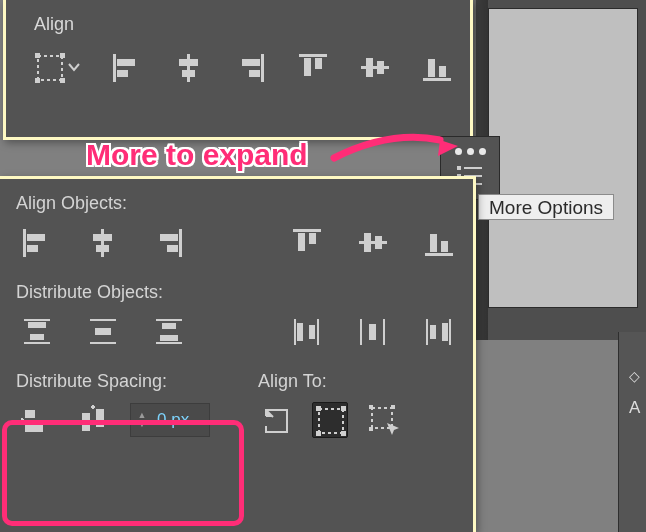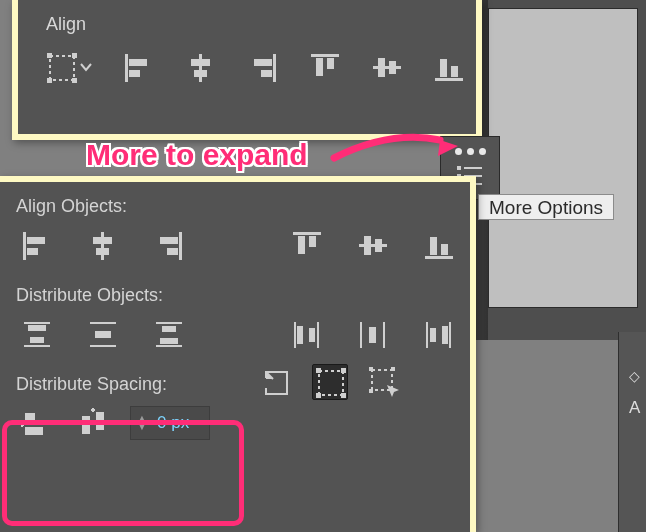--- a/index.html
+++ b/index.html
@@ -8,22 +8,22 @@
     .bg-noise{position:absolute;inset:0;background:#808080}
     
     .behind-strip{position:absolute;right:0;top:0;width:170px;height:340px;background:#4e4e4e}
     .behind-inner{position:absolute;right:8px;top:8px;width:150px;height:300px;background:#bfbfbf;border:1px solid #2b2b2b}
     .behind-shadow{position:absolute;right:158px;top:0;width:30px;height:340px;background:linear-gradient(90deg,rgba(0,0,0,0) 0%,rgba(0,0,0,.35) 100%)}
     
     .rpeek{position:absolute;right:0;top:332px;width:28px;height:200px;background:#555;border-left:1px solid #2e2e2e;color:#ddd;font-size:17px;padding-top:24px;padding-left:10px}
     .rpeek .diamond{display:block;margin-top:12px;font-size:14px}
 
     
-    .panel{background:#535353;color:#dcdcdc;border:6px solid #fef9c3;box-shadow:2px 3px 8px rgba(0,0,0,.35)}
-    .align-top{position:absolute;left:12px;top:0;width:470px;height:140px;border-top:none}
+    .panel{background:#535353;color:#dcdcdc;border:3px solid #fef9c3;box-shadow:2px 3px 8px rgba(0,0,0,.35)}
+    .align-top{position:absolute;left:3px;top:0;width:470px;height:140px;border-top:none}
     .panel-title{padding:14px 0 8px 28px;font-size:18px;color:#d9d9d9}
     .row{display:flex;align-items:center;gap:26px;padding:6px 0 6px 28px}
     
     .ico{width:36px;height:36px;display:flex;align-items:center;justify-content:center;position:relative}
     .ico svg{overflow:visible}
 
     
     .flyout{position:absolute;left:440px;top:136px;width:60px;height:64px;background:#535353;border:1px solid #2a2a2a;display:flex;flex-direction:column;align-items:center;justify-content:space-around;padding:6px 0}
     .flyout .dots{display:flex;gap:5px}
     .flyout .dots span{width:7px;height:7px;background:#e9e9e9;border-radius:50%}
@@ -326,20 +326,21 @@
               <use href="#i-space-h"></use>
             </svg>
           </div>
         <div class="stepper">
           <div class="arrows">▲<br>▼</div>
           <input value="0 px" style="">
         </div>
       </div>
     </div>
     <div class="colR">
+      <div class="sect-label" style="padding-left:0">Align To:</div>
       <div class="erow" style="gap:18px;padding-left:0">
         <div class="ico">
             <svg width="30" height="30">
               <use href="#i-artboard"></use>
             </svg>
           </div>
         <div class="ico tile-sel">
             <svg width="30" height="30">
               <use href="#i-align-sel"></use>
             </svg>

